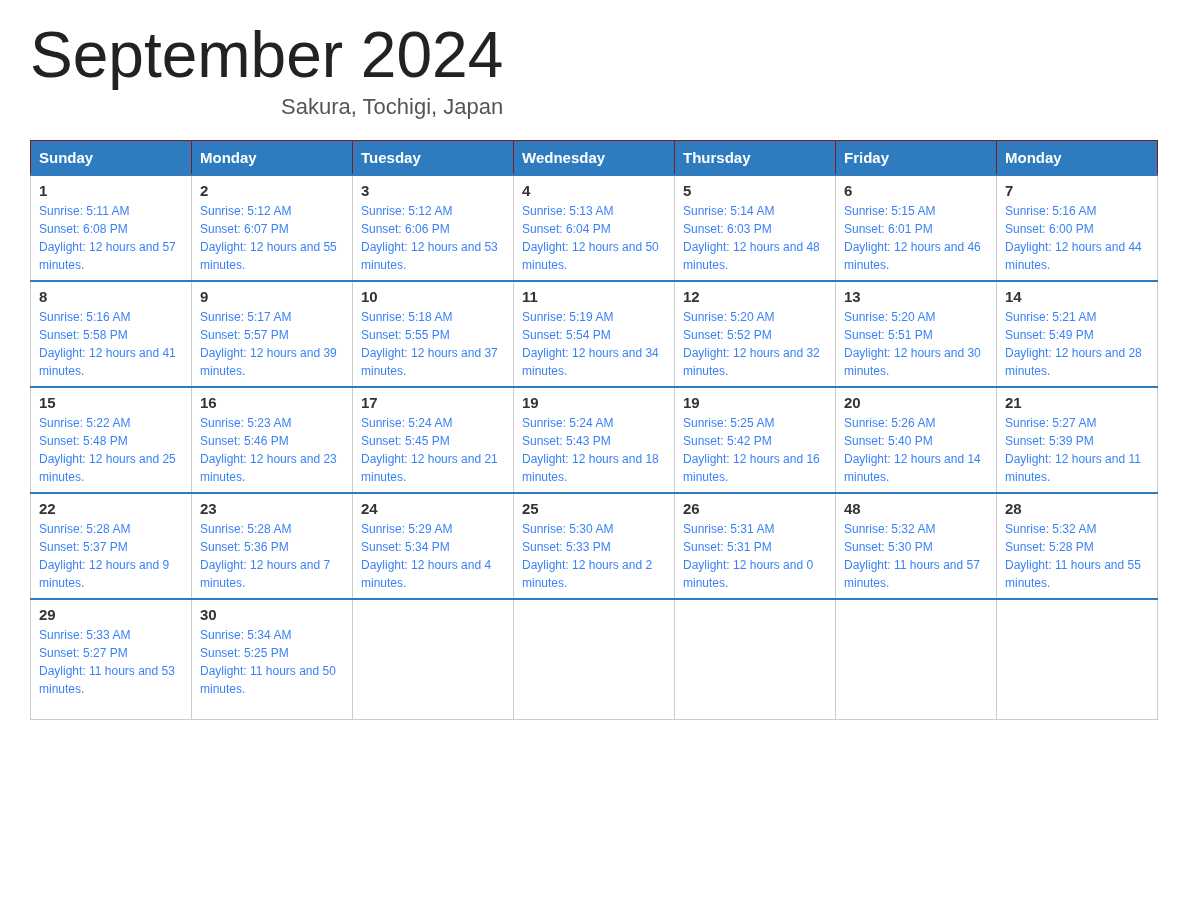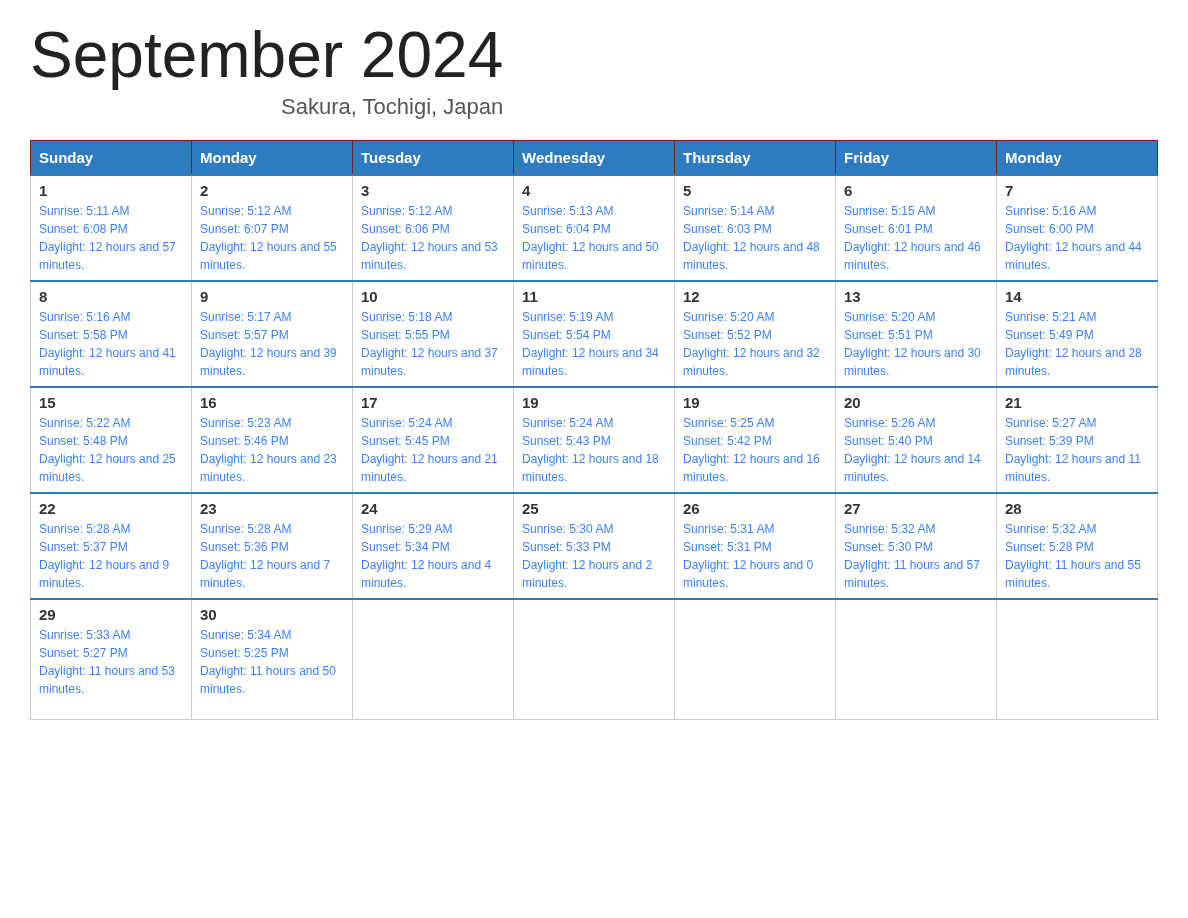--- a/index.html
+++ b/index.html
@@ -237,21 +237,21 @@
       </td>
         <td>
         <span class="day-num">25</span>
         <span class="day-info">Sunrise: 5:30 AM<br>Sunset: 5:33 PM<br>Daylight: 12 hours and 2 minutes.</span>
       </td>
         <td>
         <span class="day-num">26</span>
         <span class="day-info">Sunrise: 5:31 AM<br>Sunset: 5:31 PM<br>Daylight: 12 hours and 0 minutes.</span>
       </td>
         <td>
-        <span class="day-num">27</span>
+        <span class="day-num">48</span>
         <span class="day-info">Sunrise: 5:32 AM<br>Sunset: 5:30 PM<br>Daylight: 11 hours and 57 minutes.</span>
       </td>
         <td>
         <span class="day-num">28</span>
         <span class="day-info">Sunrise: 5:32 AM<br>Sunset: 5:28 PM<br>Daylight: 11 hours and 55 minutes.</span>
       </td>
       </tr>
       <tr class="last-row">
         <td>
         <span class="day-num">29</span>

